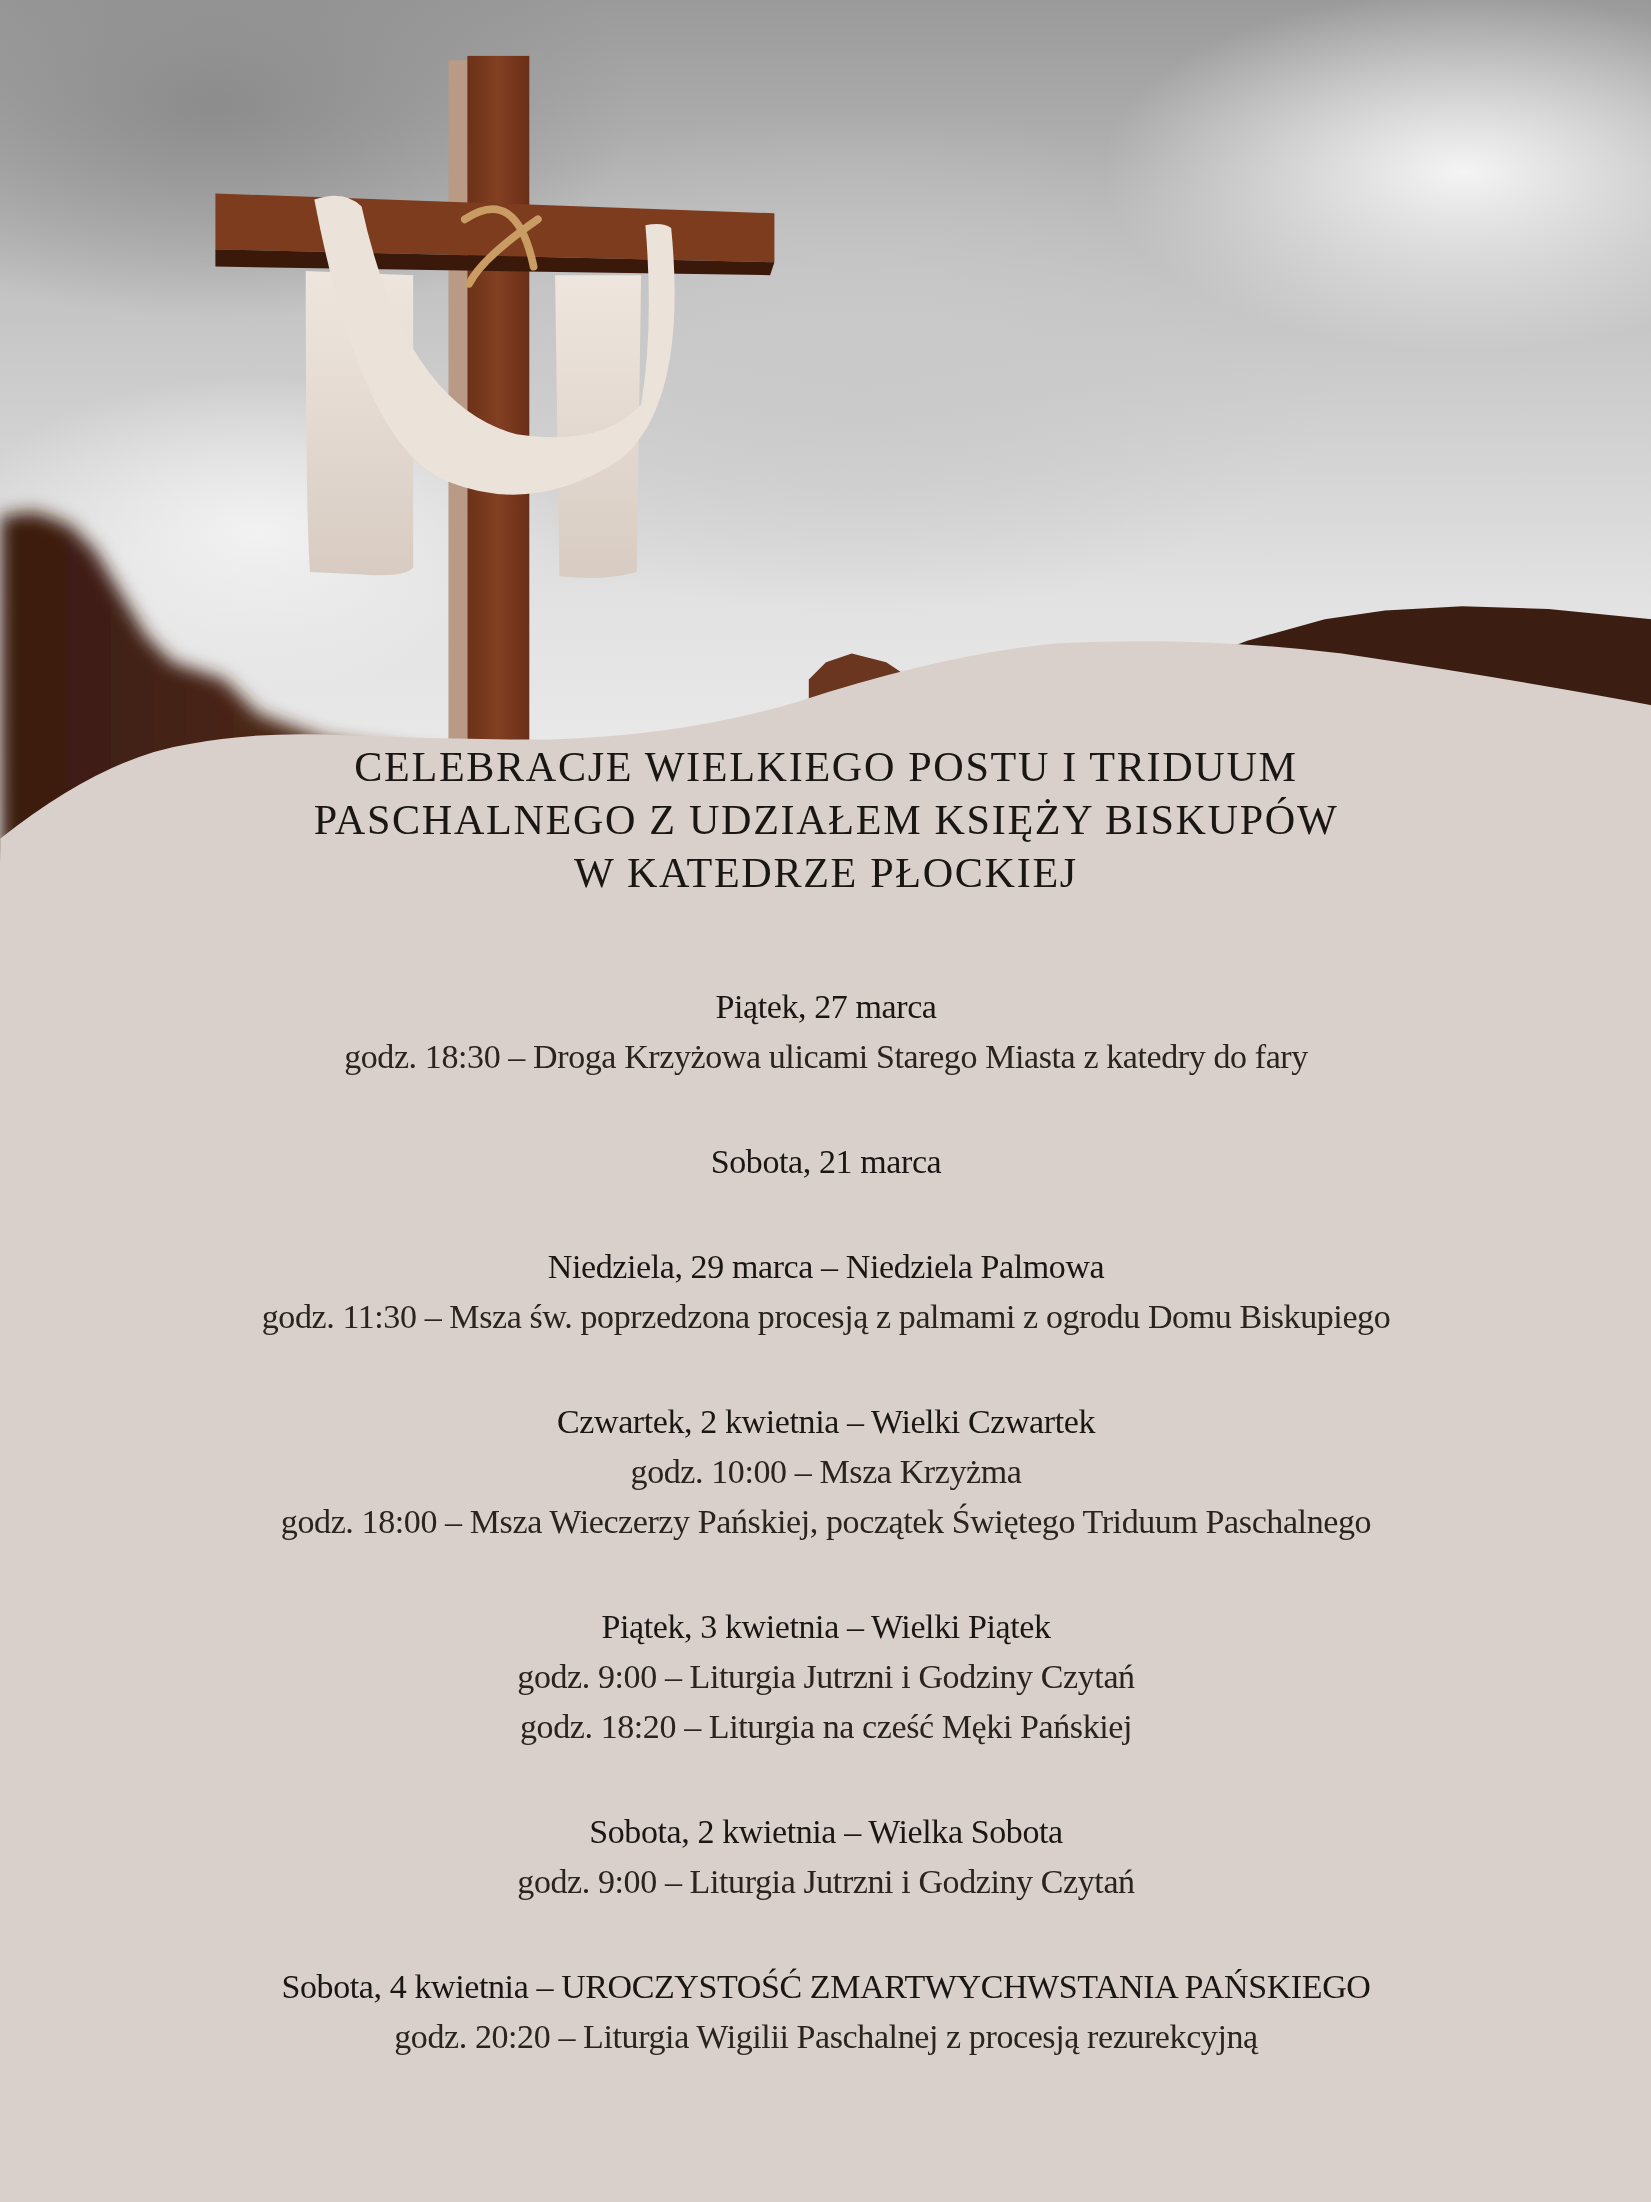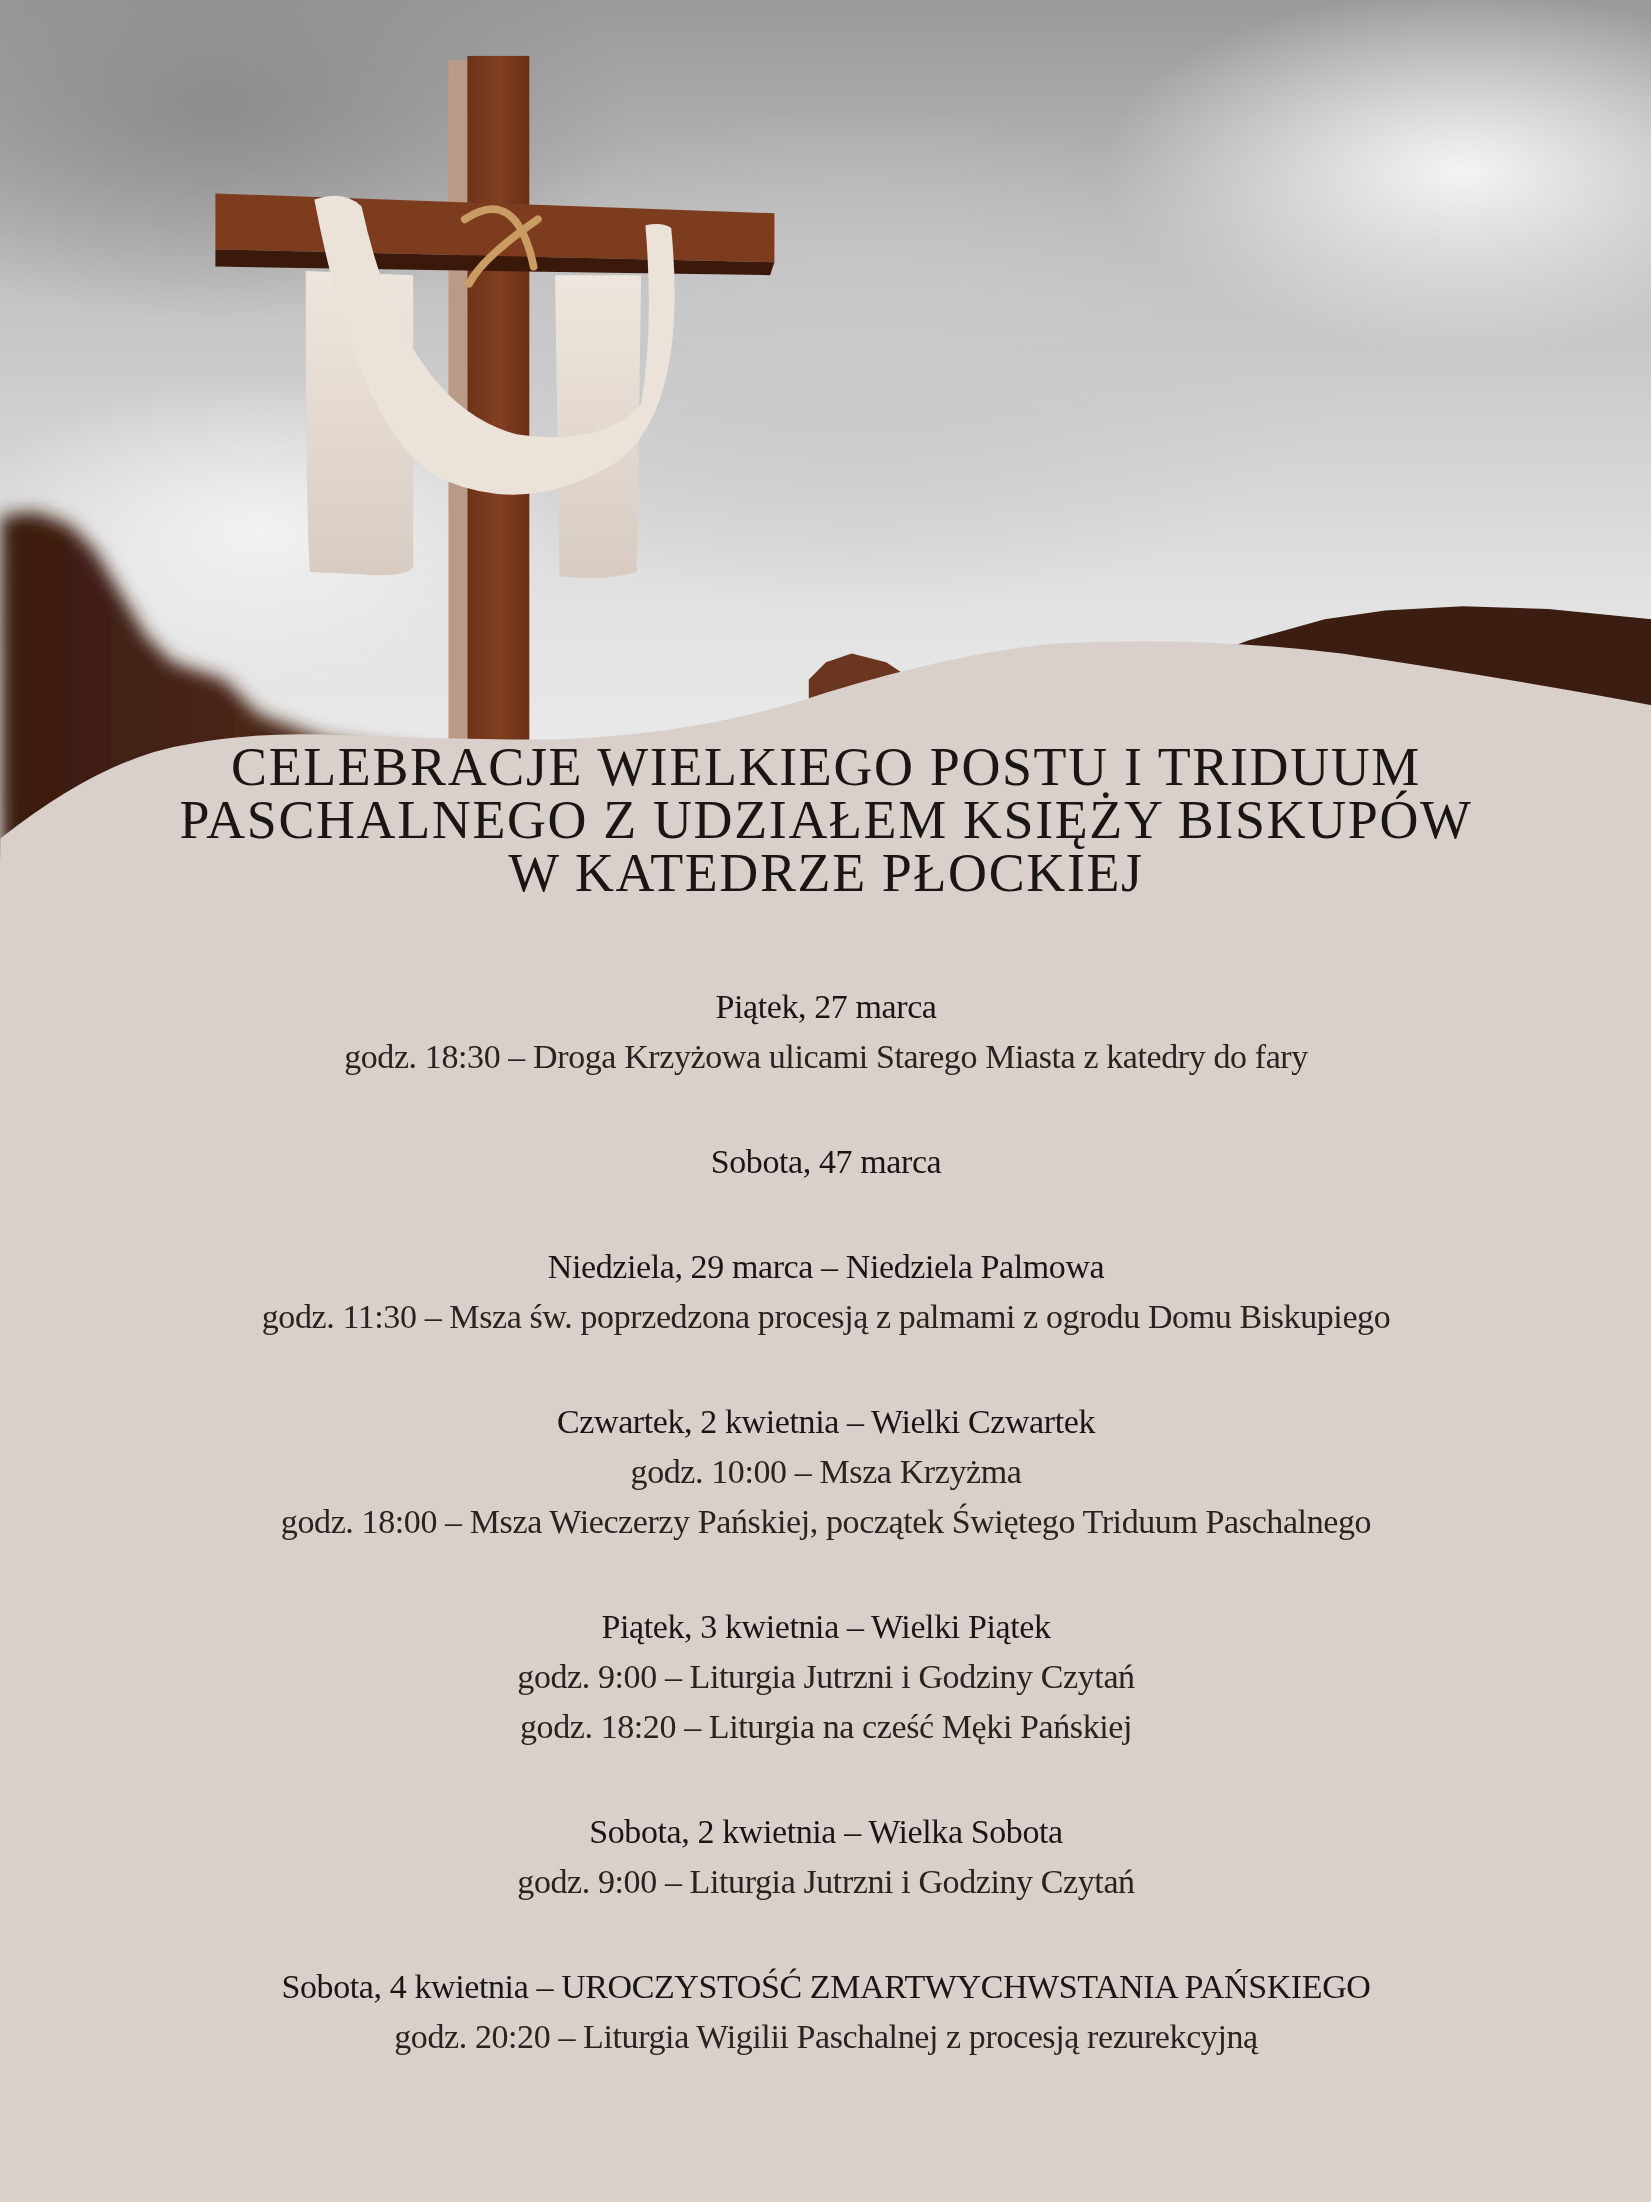--- a/index.html
+++ b/index.html
@@ -21,21 +21,21 @@
   .hills { position: absolute; left: 0; top: 0; width: 1652px; height: 860px; }
   .cross { position: absolute; left: 0; top: 0; width: 1652px; height: 860px; }
   .wave { position: absolute; left: 0; top: 0; width: 1652px; height: 860px; }
 
   .content {
     position: absolute; left: 0; top: 740px; width: 1652px;
     text-align: center;
   }
   .title {
     font-family: "Liberation Serif", serif;
-    font-size: 55px; line-height: 53px; letter-spacing: 1.7px;
+    font-size: 43px; line-height: 53px; letter-spacing: 1.7px;
     color: #1a1614; margin: 0; font-weight: normal;
   }
   .title div { transform: scaleX(0.98); }
   .schedule { margin-top: 83px; }
   .day { margin-bottom: 55px; text-align: center; }
   .day-head {
     font-family: "Liberation Serif", serif;
     font-size: 34px; line-height: 50px; color: #1a1614; letter-spacing: -0.4px;
   }
   .event {
@@ -100,21 +100,21 @@
     <div>PASCHALNEGO Z UDZIAŁEM KSIĘŻY BISKUPÓW</div>
     <div>W KATEDRZE PŁOCKIEJ</div>
   </h1>
 
   <div class="schedule">
     <div class="day">
       <div class="day-head">Piątek, 27 marca</div>
       <div class="event">godz. 18:30 – Droga Krzyżowa ulicami Starego Miasta z katedry do fary</div>
     </div>
     <div class="day">
-      <div class="day-head">Sobota, 47 marca</div>
+      <div class="day-head">Sobota, 21 marca</div>
     </div>
     <div class="day">
       <div class="day-head">Niedziela, 29 marca – Niedziela Palmowa</div>
       <div class="event">godz. 11:30 – Msza św. poprzedzona procesją z palmami z ogrodu Domu Biskupiego</div>
     </div>
     <div class="day">
       <div class="day-head">Czwartek, 2 kwietnia – Wielki Czwartek</div>
       <div class="event">godz. 10:00 – Msza Krzyżma</div>
       <div class="event">godz. 18:00 – Msza Wieczerzy Pańskiej, początek Świętego Triduum Paschalnego</div>
     </div>

